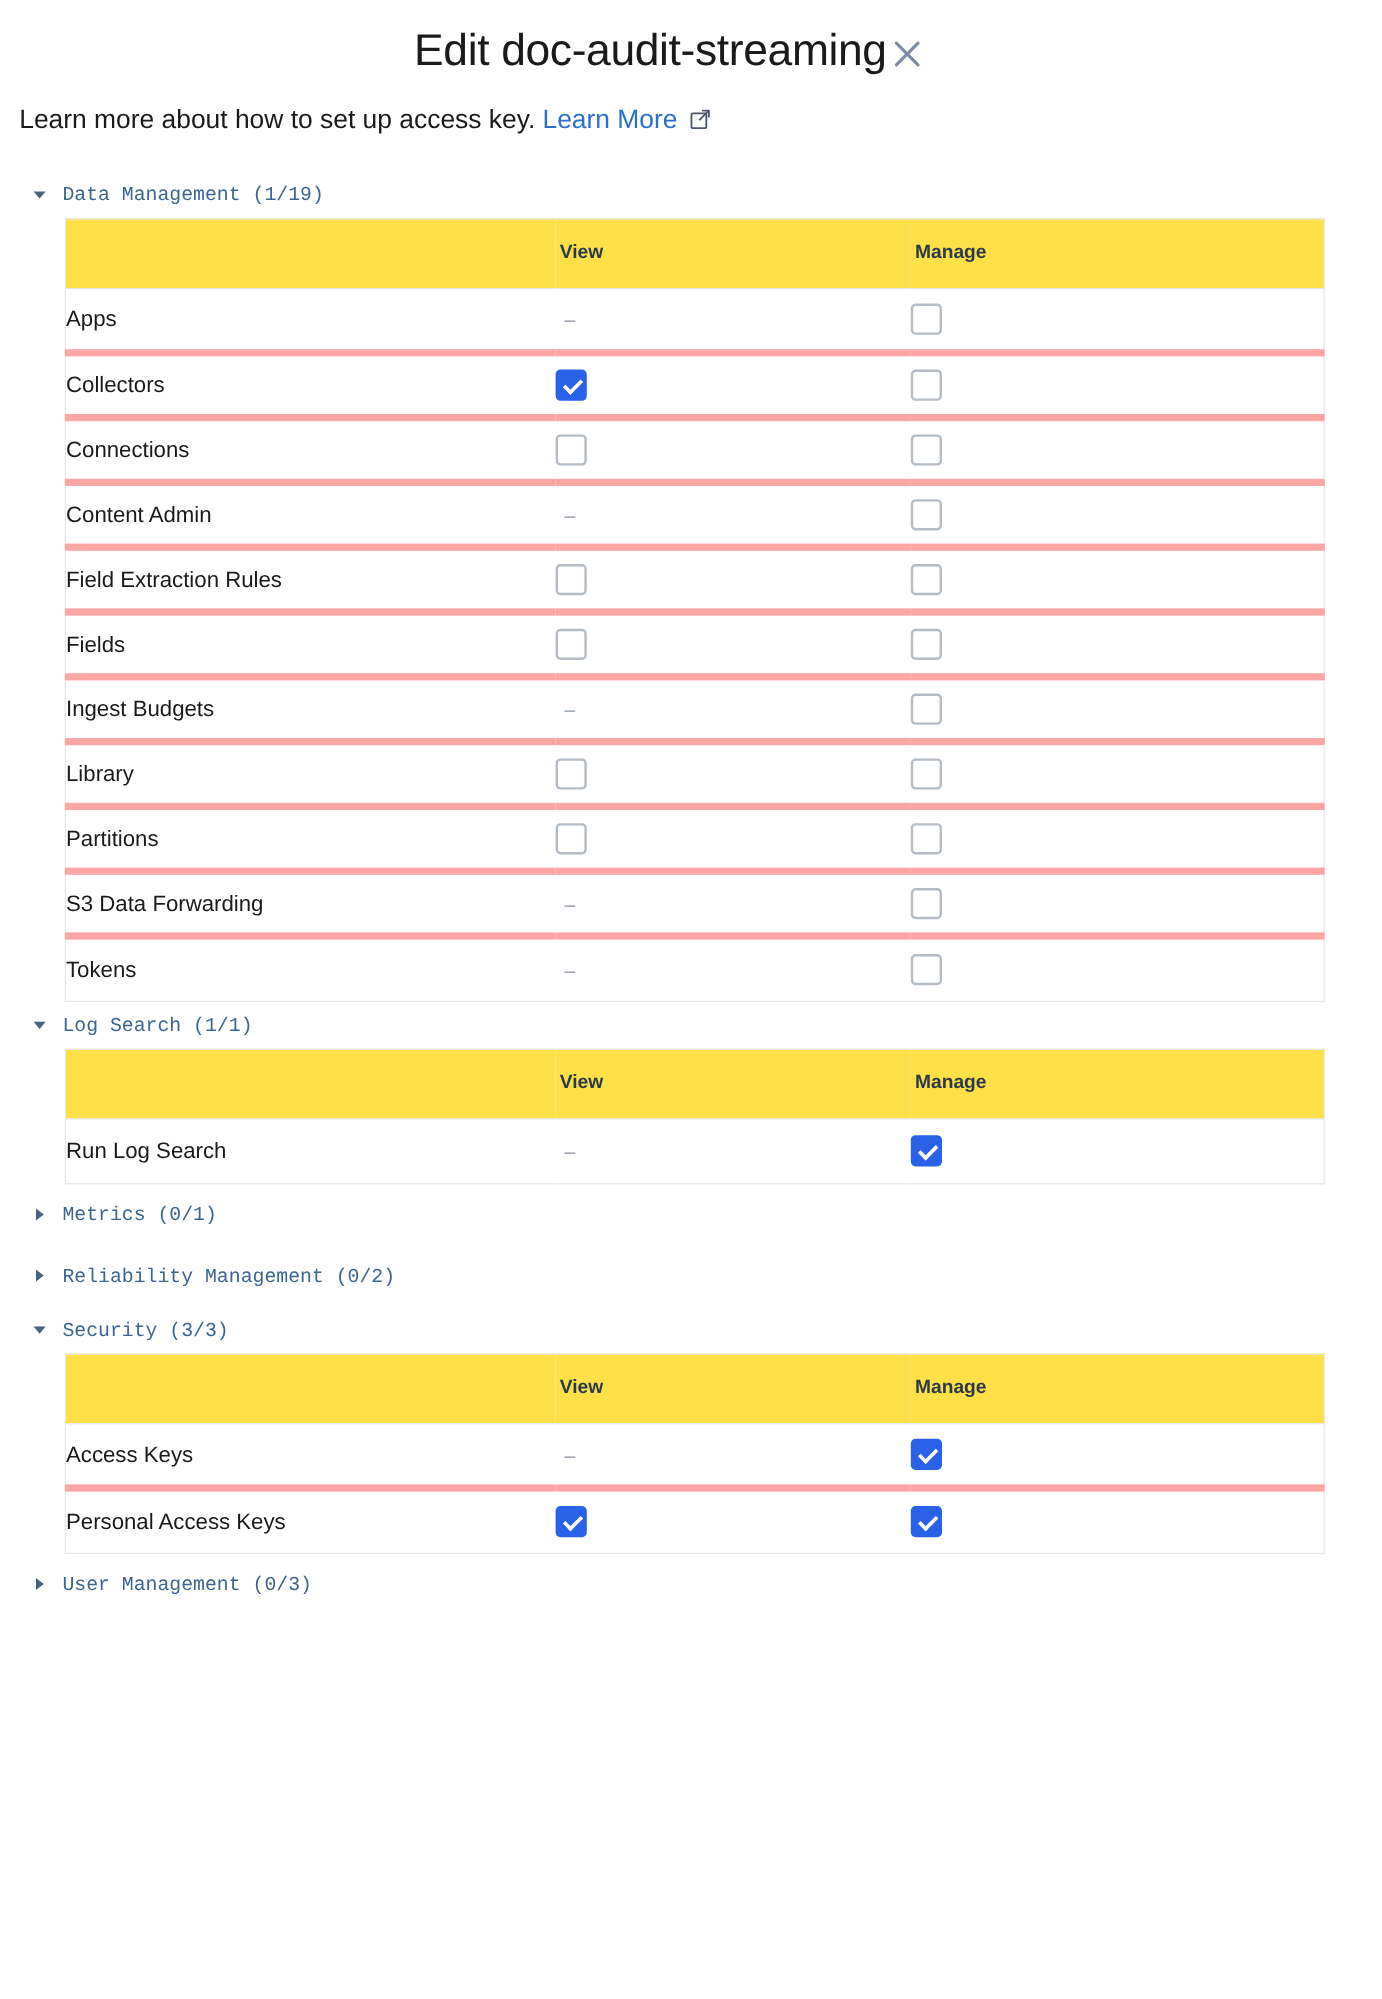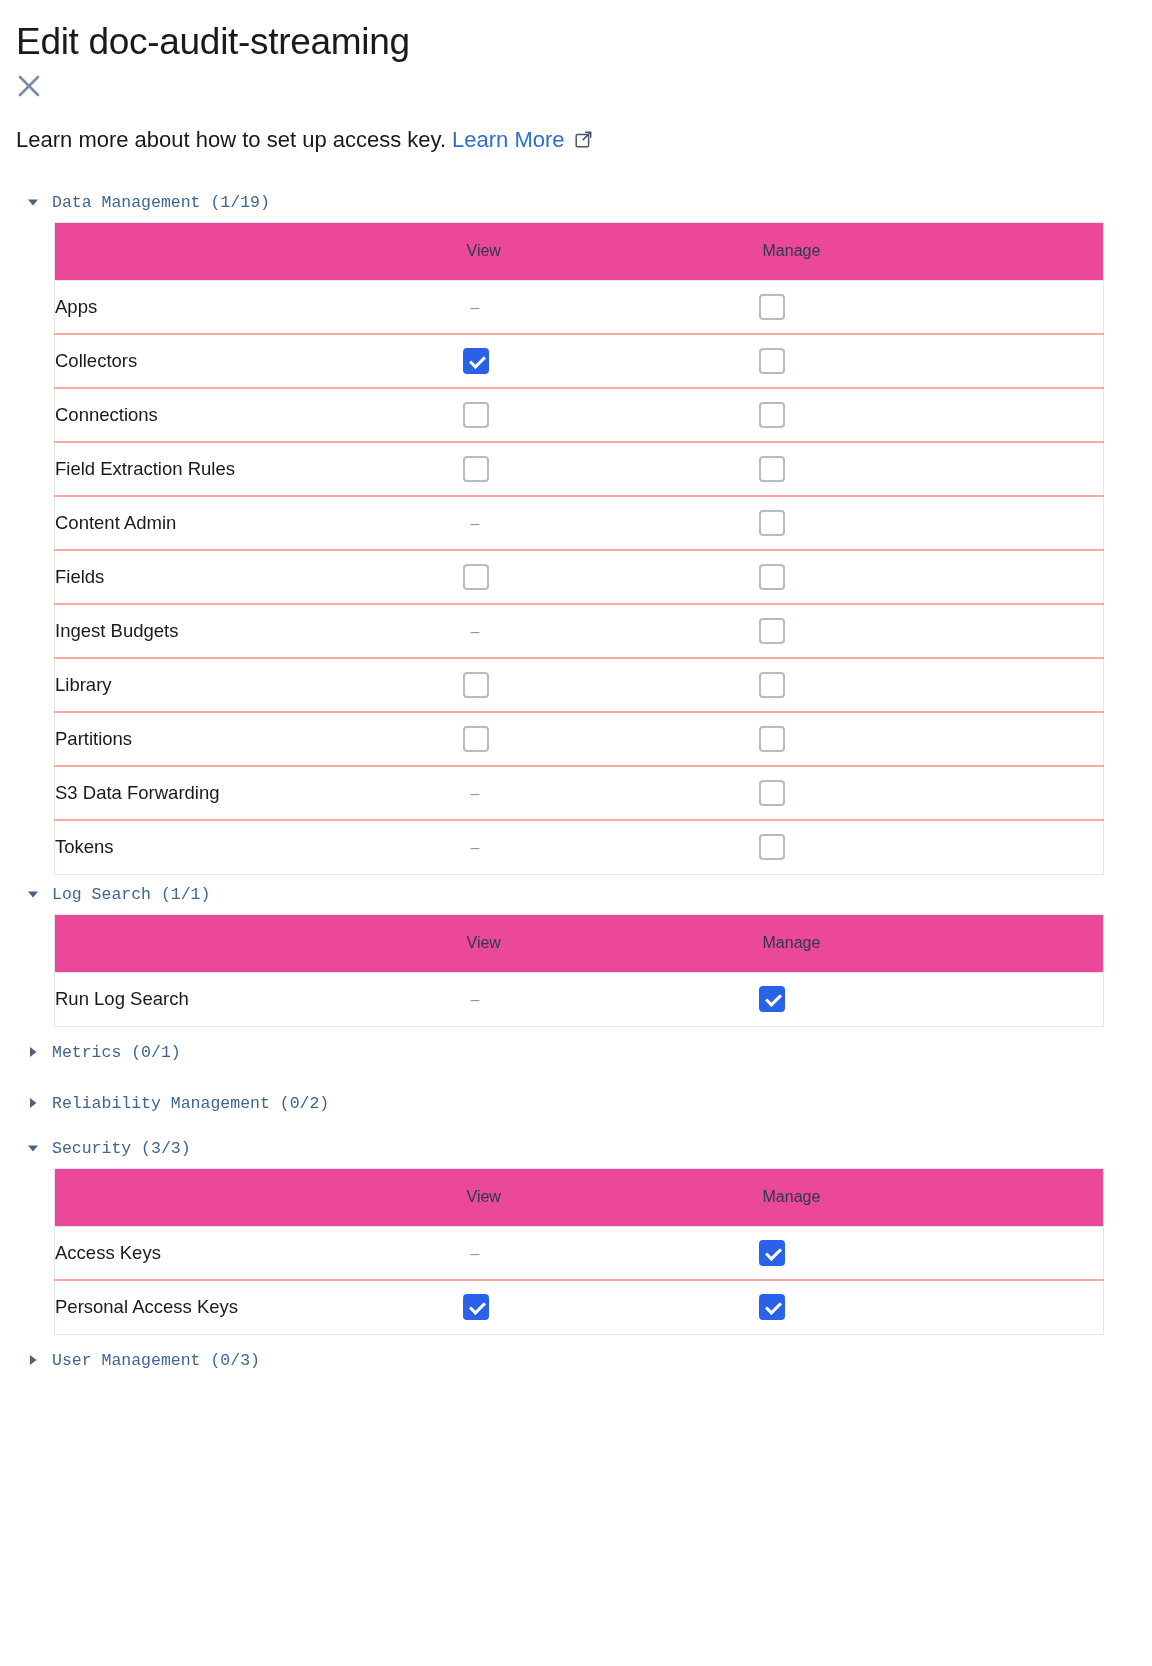--- a/index.html
+++ b/index.html
@@ -16,22 +16,21 @@
     position: relative;
   }
   .dialog {
     width: 1152px;
     padding: 22px 48px 20px 12px;
     position: relative;
   }
   .dialog-header {
     display: flex;
     align-items: flex-start;
-    justify-content: space-between;
-    flex-direction: column;
+    justify-content: center;
   }
   .dialog-title {
     font-size: 37px;
     font-weight: 400;
     letter-spacing: -0.3px;
     color: #1a1a1a;
     margin: 0;
     padding-left: 4px;
     line-height: 1.1;
   }
@@ -96,35 +95,35 @@
 
   table.perm-table {
     width: calc(100% - 42px);
     margin-left: 42px;
     border-collapse: collapse;
     border: 1px solid #e3e6ea;
     background: #fff;
     table-layout: fixed;
   }
   table.perm-table thead th {
-    background: #ec4899;
+    background: #fde047;
     font-size: 16px;
-    font-weight: normal;
+    font-weight: bold;
     color: #2b3a4a;
     text-align: left;
     padding: 18px 0 18px 0;
     border-bottom: 1px solid #e3e6ea;
     height: 58px;
     margin-top: 20px;
   }
   table.perm-table th.col-name { width: 408px; padding-left: 40px; }
   table.perm-table th.col-view { width: 296px; padding-left: 4px; }
   table.perm-table th.col-manage { padding-left: 4px; }
   table.perm-table td {
-    border-bottom: 2px solid #fca5a5;
+    border-bottom: 6px solid #fca5a5;
     padding: 0;
     height: 54px;
     vertical-align: middle;
     font-size: 18.5px;
     color: #1a1a1a;
   }
   table.perm-table tr:last-child td { border-bottom: none; }
   td.cell-name { padding-left: 40px; }
   td.cell-ctl { padding-left: 4px; }
   .dash {
@@ -217,27 +216,27 @@
               <td class="cell-name">Collectors</td>
               <td class="cell-ctl"><span class="cbx checked"></span></td>
               <td class="cell-ctl"><span class="cbx"></span></td>
             </tr>
             <tr>
               <td class="cell-name">Connections</td>
               <td class="cell-ctl"><span class="cbx"></span></td>
               <td class="cell-ctl"><span class="cbx"></span></td>
             </tr>
             <tr>
+              <td class="cell-name">Content Admin</td>
+              <td class="cell-ctl"><span class="dash">–</span></td>
+              <td class="cell-ctl"><span class="cbx"></span></td>
+            </tr>
+            <tr>
               <td class="cell-name">Field Extraction Rules</td>
               <td class="cell-ctl"><span class="cbx"></span></td>
-              <td class="cell-ctl"><span class="cbx"></span></td>
-            </tr>
-            <tr>
-              <td class="cell-name">Content Admin</td>
-              <td class="cell-ctl"><span class="dash">–</span></td>
               <td class="cell-ctl"><span class="cbx"></span></td>
             </tr>
             <tr>
               <td class="cell-name">Fields</td>
               <td class="cell-ctl"><span class="cbx"></span></td>
               <td class="cell-ctl"><span class="cbx"></span></td>
             </tr>
             <tr>
               <td class="cell-name">Ingest Budgets</td>
               <td class="cell-ctl"><span class="dash">–</span></td>

